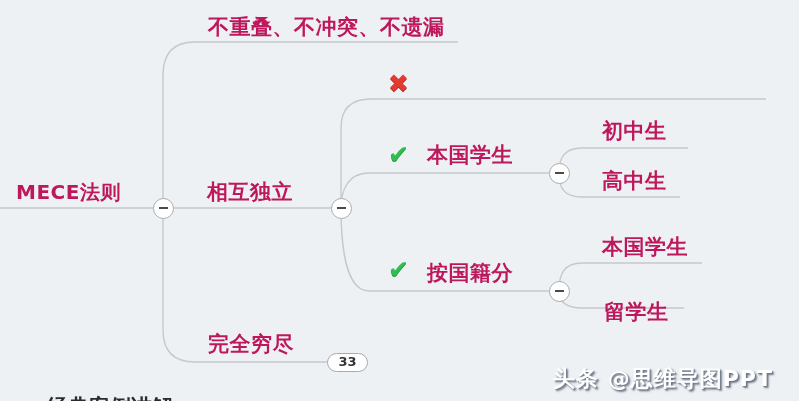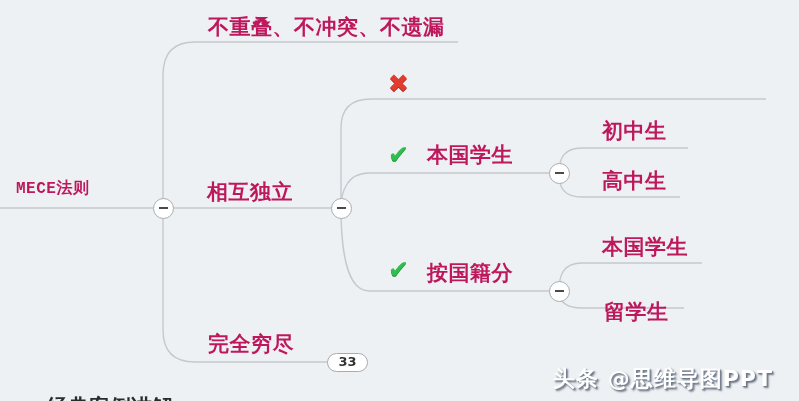--- a/index.html
+++ b/index.html
@@ -13,21 +13,21 @@
   .wires{position:absolute;left:0;top:0;}
   .node{
     position:absolute;
     font-weight:700;
     color:#be185d;
     white-space:nowrap;
     line-height:1.1;
     font-size:21px;
     letter-spacing:.5px;
   }
-  .root-label{font-size:16px;font-family:Liberation Mono, monospace;}
+  .root-label{font-size:20px;}
   .badge-icon{
     position:absolute;
     font-weight:700;
     line-height:1;
     font-size:25px;
   }
   .icon-cross{color:#e23b30;text-shadow:0 1px 0 #a32219;}
   .icon-check{color:#2ebf4f;text-shadow:0 1px 0 #168a2e;}
   .cbtn{
     position:absolute;

